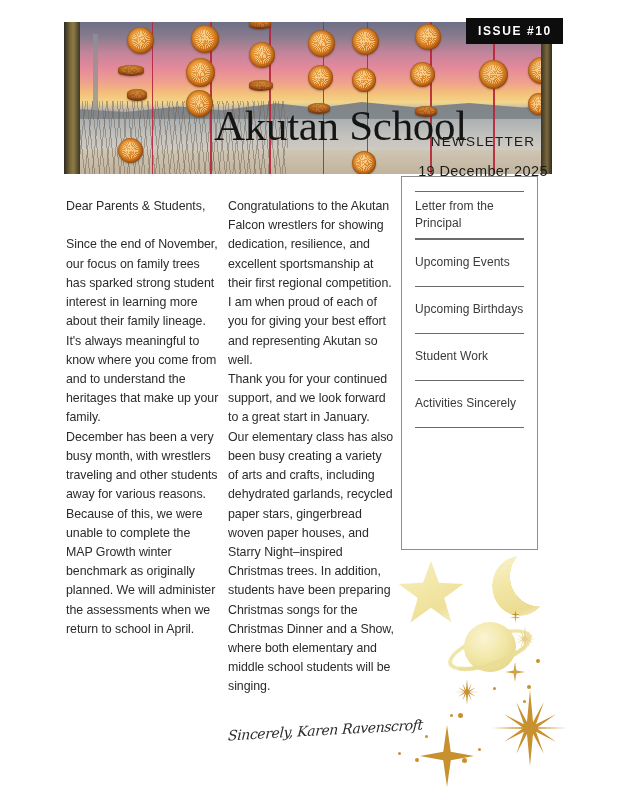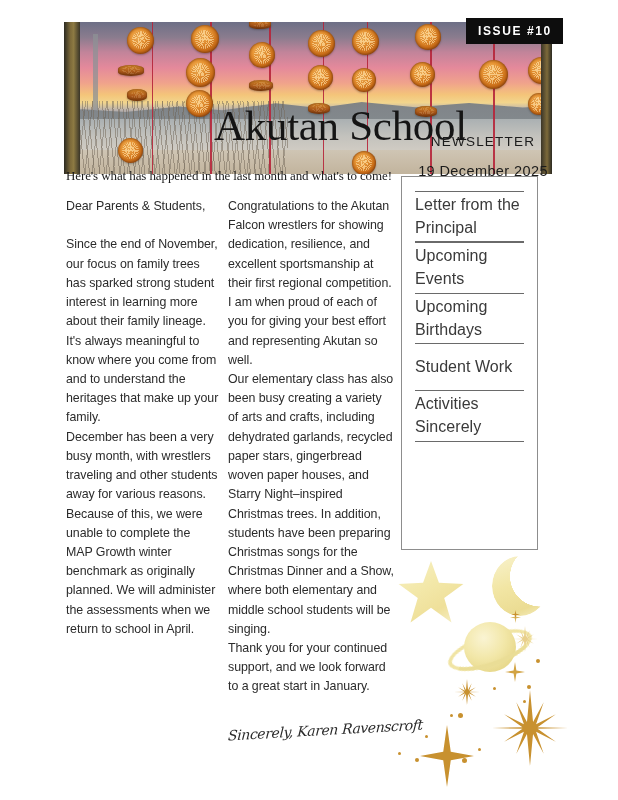--- a/index.html
+++ b/index.html
@@ -174,21 +174,21 @@
     background: #ffffff;
     padding: 0 13px;
     z-index: 5;
   }
   .toc hr {
     border: none;
     border-top: 1.3px solid #6a6a6a;
     margin: 0;
   }
   .toc-item {
-    font-size: 16px;
+    font-size: 12px;
     color: #3a3a3a;
     line-height: 1.42;
     letter-spacing: .05px;
     display: flex;
     align-items: center;
     min-height: 46px;
     padding: 2px 0;
   }
   .toc-top { height: 14px; }
 
@@ -324,32 +324,31 @@
 
   <div class="issue-badge">ISSUE #10</div>
 
   <div class="masthead">Akutan School</div>
 
   <div class="kicker">
     <span class="k1">NEWSLETTER</span>
     <span class="k2">19 December 2025</span>
   </div>
 
-  <div class="subtitle">Here's what has happened in the last month and what's to come!</div>
 
   <div class="col" id="col-left">
     <p>Dear Parents &amp; Students,</p>
     <p class="gap">Since the end of November, our focus on family trees has sparked strong student interest in learning more about their family lineage. It's always meaningful to know where you come from and to understand the heritages that make up your family.</p>
     <p>December has been a very busy month, with wrestlers traveling and other students away for various reasons. Because of this, we were unable to complete the MAP Growth winter benchmark as originally planned. We will administer the assessments when we return to school in April.</p>
   </div>
 
   <div class="col" id="col-mid">
     <p>Congratulations to the Akutan Falcon wrestlers for showing dedication, resilience, and excellent sportsmanship at their first regional competition. I am when proud of each of you for giving your best effort and representing Akutan so well.</p>
+    <p>Thank you for your continued support, and we look forward to a great start in January.</p>
     <p>Our elementary class has also been busy creating a variety of arts and crafts, including dehydrated garlands, recycled paper stars, gingerbread woven paper houses, and Starry Night–inspired Christmas trees. In addition, students have been preparing Christmas songs for the Christmas Dinner and a Show, where both elementary and middle school students will be singing.</p>
-    <p>Thank you for your continued support, and we look forward to a great start in January.</p>
   </div>
 
   <div class="toc">
     <div class="toc-top"></div>
     <hr>
     <div class="toc-item">
       <span>Letter from the Principal</span>
     </div>
     <hr>
     <hr>

